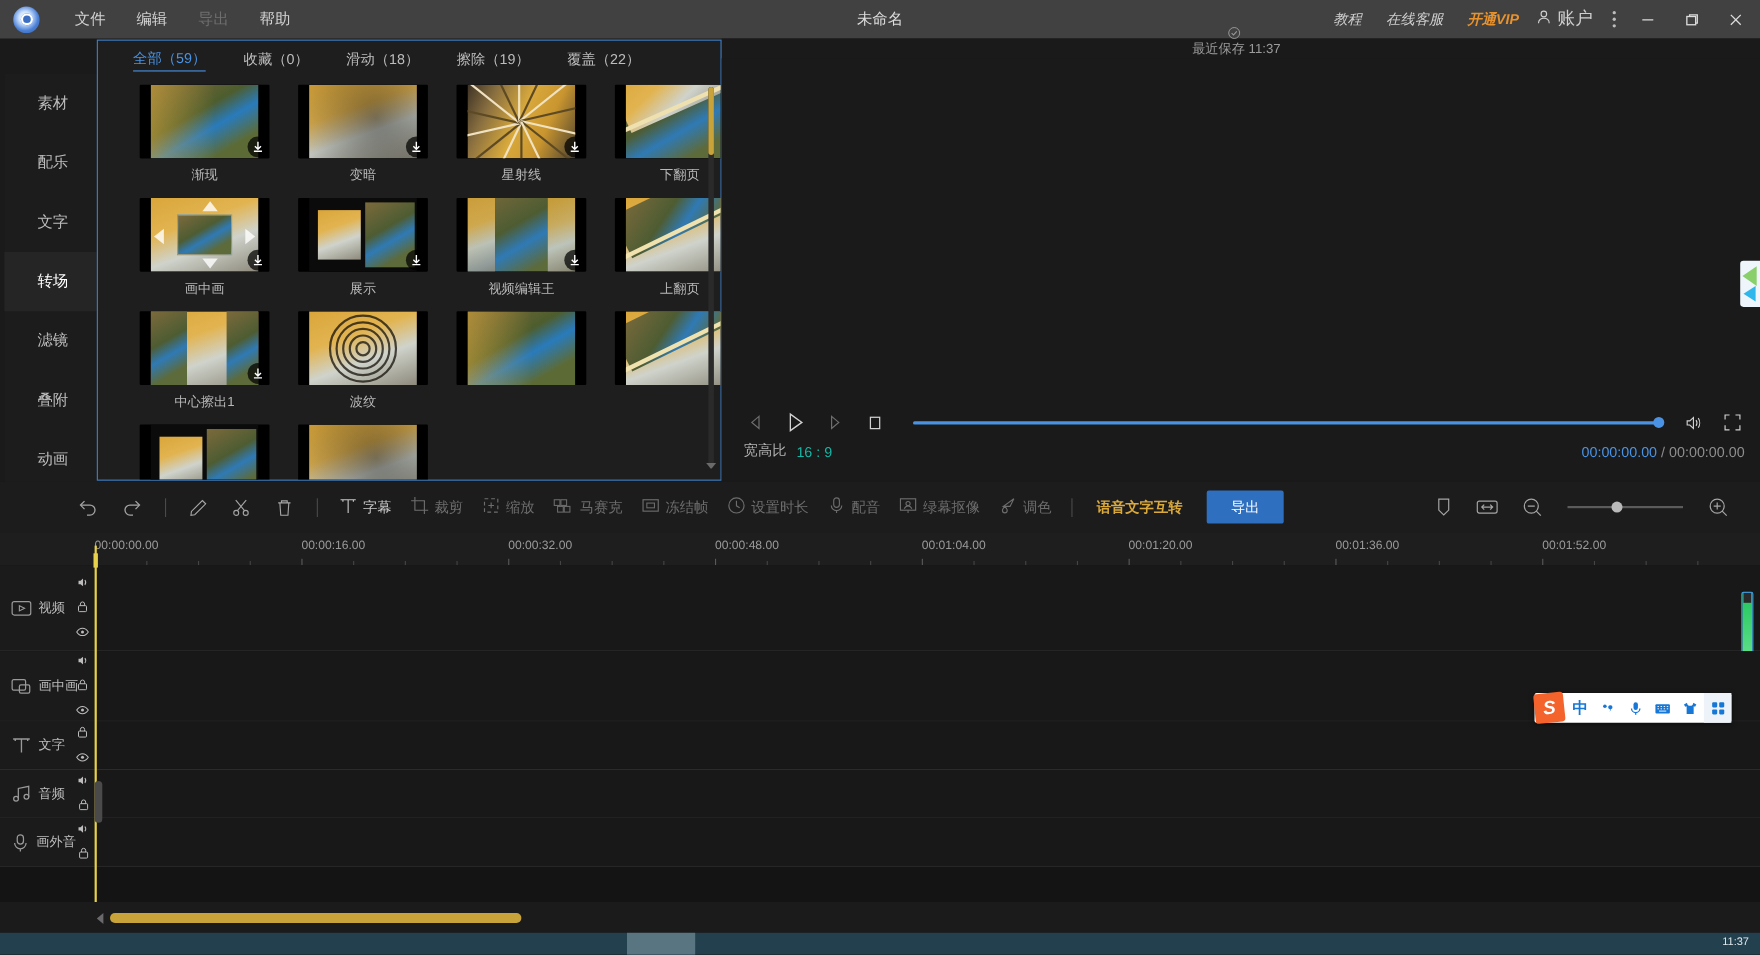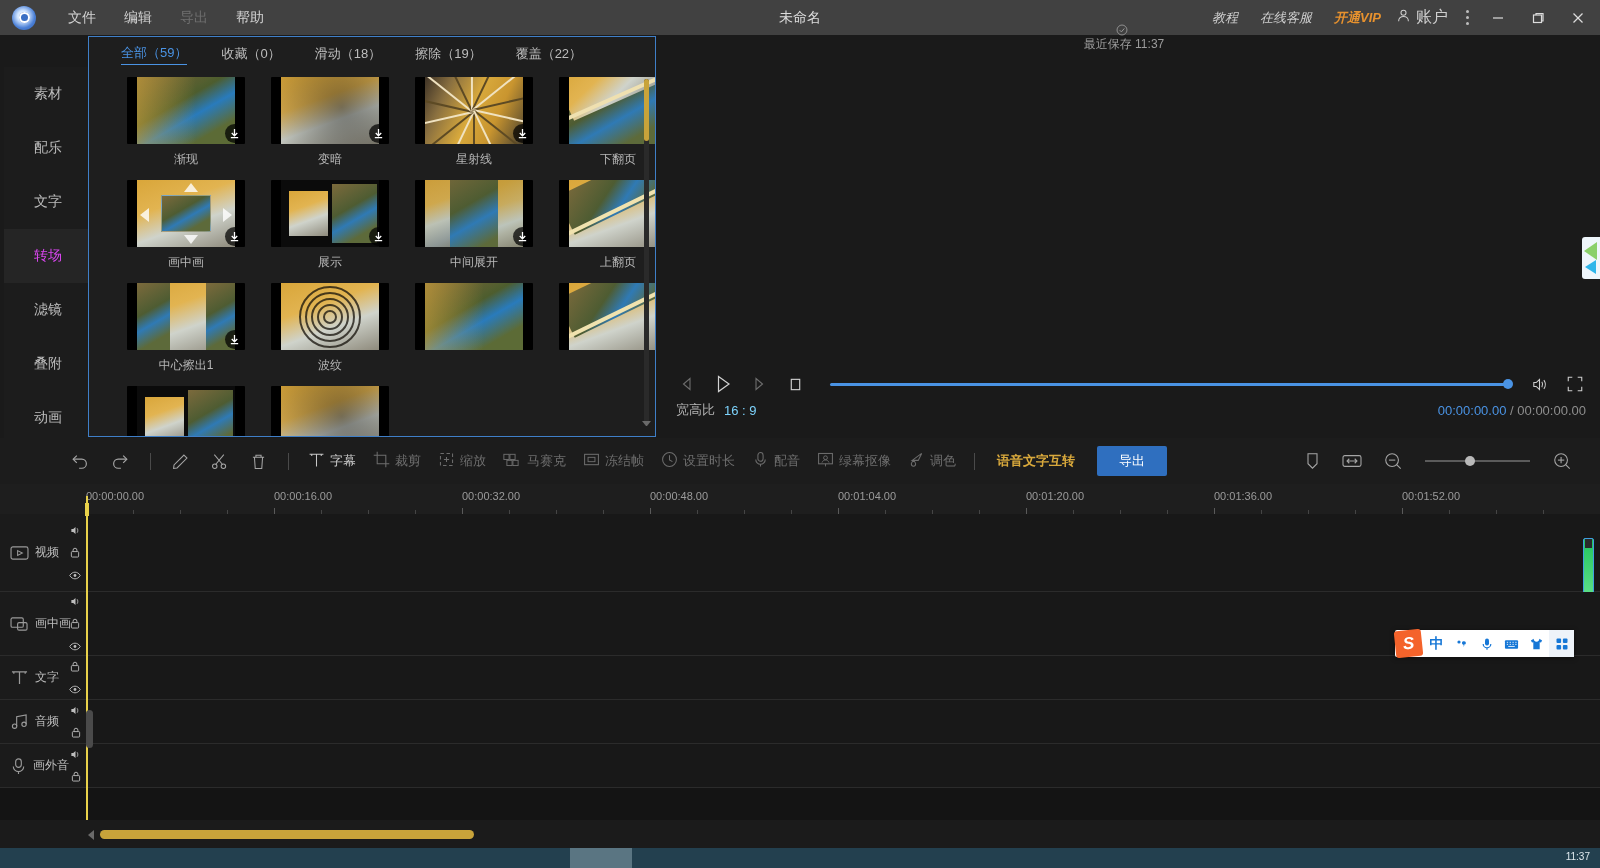--- a/index.html
+++ b/index.html
@@ -67,21 +67,21 @@
 
   
   .leftnav {
     position: absolute; top: 35px; left: 4px; width: 88px; height: 402px;
     background: #1c1c1c; padding-top: 0; margin-top: 32px;
   }
   .nav-item {
     height: 54px; display: flex; align-items: center; justify-content: center;
     font-size: 14px; color: #bcbcbc; cursor: default;
   }
-  .nav-item.active { color: #d946ef; background: #252525; }
+  .nav-item.active { color: #ffffff; background: #252525; }
 
   
   .panel {
     position: absolute; top: 36px; left: 88px; width: 568px; height: 401px;
     background: #1e1e1e; border: 1px solid #3f7fc8;
   }
   .tabs { display: flex; align-items: center; height: 34px; padding-left: 32px; gap: 34px; }
   .tab { font-size: 13px; color: #bdbdbd; cursor: default; white-space: nowrap; }
   .tab.active { color: #4a93e4; border-bottom: 1px solid #4a93e4; padding-bottom: 2px; }
   .grid-wrap {
@@ -150,21 +150,21 @@
   }
   .seek .knob {
     position: absolute; right: -5px; top: -3.5px; width: 10px; height: 10px; border-radius: 50%;
     background: #4a93e4;
   }
   .pmeta {
     position: absolute; left: 20px; top: 348px; width: 910px;
     display: flex; align-items: center; font-size: 13px;
   }
   .pmeta .ratio-lbl { color: #b4b4b4; }
-  .pmeta .ratio-val { color: #7dd3fc; margin-left: 9px; }
+  .pmeta .ratio-val { color: #14b8a6; margin-left: 9px; }
   .pmeta .times { margin-left: auto; color: #4a93e4; font-size: 13px; }
   .pmeta .times .sep { color: #8e8e8e; }
   .pmeta .times .total { color: #8e8e8e; }
 
   
   .side-tab {
     position: absolute; right: 0; top: 237px; width: 18px; height: 42px;
     background: #eef6fb; border-radius: 3px 0 0 3px; overflow: hidden;
   }
   .side-tab .g1 {
@@ -476,21 +476,21 @@
                               <div style="position:absolute;left:0;top:0;width:26%;height:100%;background:linear-gradient(160deg,#d9a63a 0%,#e2b451 35%,#cfd3cb 62%,#8e8a7c 100%);opacity:.85"></div>
                               <div style="position:absolute;right:0;top:0;width:26%;height:100%;background:linear-gradient(160deg,#d9a63a 0%,#e2b451 35%,#cfd3cb 62%,#8e8a7c 100%);opacity:.85"></div>
               </div>
               <div class="dl">
                 <svg width="11" height="11" viewBox="0 0 12 12">
                   <path d="M6 1v7M3 5.5L6 8.5 9 5.5" fill="none" stroke="#fff" stroke-width="1.4"></path>
                   <path d="M2 10.4h8" stroke="#fff" stroke-width="1.4"></path>
                 </svg>
               </div>
             </div>
-            <div class="cap">中间展开</div>
+            <div class="cap">视频编辑王</div>
           </div>
           <div class="cell">
             <div class="thumb">
               <div class="inner">
                 <div style="position:absolute;inset:0;background:linear-gradient(160deg,#d9a63a 0%,#e2b451 35%,#cfd3cb 62%,#8e8a7c 100%)"></div>
                               <div style="position:absolute;left:-10%;top:-20%;width:130%;height:62%;background:linear-gradient(150deg,#7c6a3c 0%,#4e5c32 40%,#2f7ab5 58%,#5d6a3a 80%);transform:rotate(-26deg)"></div>
                               <div style="position:absolute;left:-10%;top:38%;width:130%;height:4px;background:#f0e2ae;transform:rotate(-26deg)"></div>
               </div>
               <div class="dl">
                 <svg width="11" height="11" viewBox="0 0 12 12">

